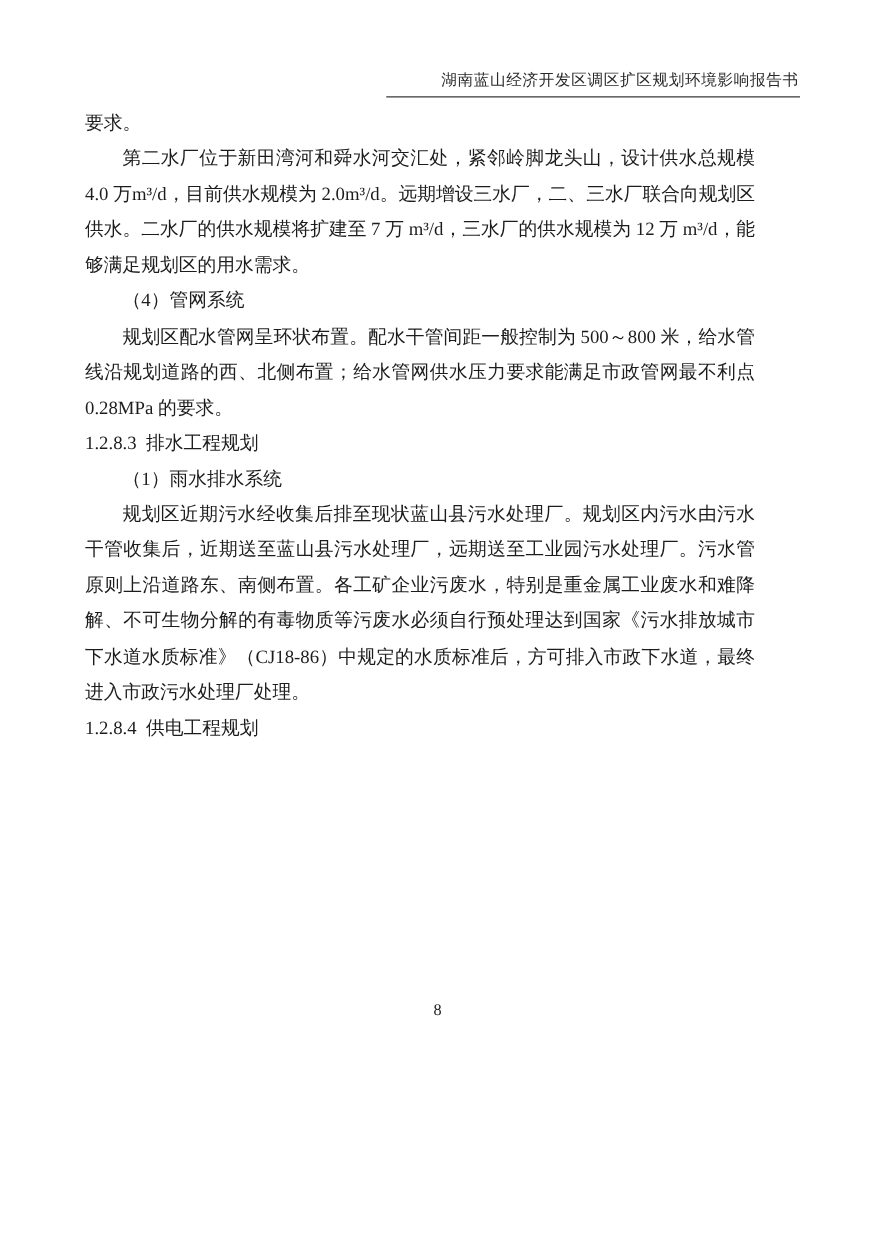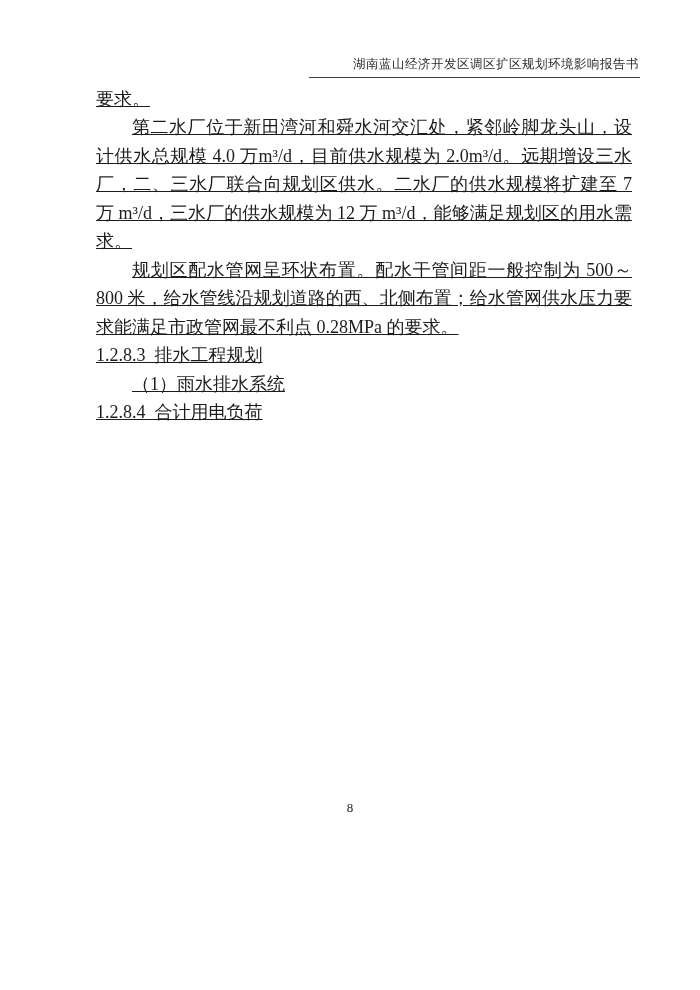--- a/index.html
+++ b/index.html
@@ -23,26 +23,25 @@
     padding: 0 1px 4px 44px;
     border-bottom: 1.5px solid #3a3a3a;
     font-size: 12.5px;
     letter-spacing: 0.5px;
     color: #2a2a2a;
     white-space: nowrap;
   }
   .content {
     position: absolute;
     top: 85px;
-    left: 96px;
+    left: 68px;
     width: 536px;
-    font-size: 18px;
+    font-size: 15px;
     line-height: 28.45px;
     text-align: justify;
-    text-decoration: underline;
   }
   .content p {
     margin: 0;
     padding: 0;
   }
   .cont {
     text-indent: 0;
   }
   .para {
     text-indent: 2em;
@@ -69,23 +68,25 @@
 
 <div class="page">
 
   <div class="header">
     <span>湖南蓝山经济开发区调区扩区规划环境影响报告书</span>
   </div>
 
   <div class="content">
     <p class="cont">要求。</p>
     <p class="para">第二水厂位于新田湾河和舜水河交汇处，紧邻岭脚龙头山，设计供水总规模 4.0 万m³/d，目前供水规模为 2.0m³/d。远期增设三水厂，二、三水厂联合向规划区供水。二水厂的供水规模将扩建至 7 万 m³/d，三水厂的供水规模为 12 万 m³/d，能够满足规划区的用水需求。</p>
+    <p class="sub">（4）管网系统</p>
     <p class="para">规划区配水管网呈环状布置。配水干管间距一般控制为 500～800 米，给水管线沿规划道路的西、北侧布置；给水管网供水压力要求能满足市政管网最不利点 0.28MPa 的要求。</p>
     <p class="heading">1.2.8.3  排水工程规划</p>
     <p class="sub">（1）雨水排水系统</p>
-    <p class="heading">1.2.8.4  合计用电负荷</p>
+    <p class="para">规划区近期污水经收集后排至现状蓝山县污水处理厂。规划区内污水由污水干管收集后，近期送至蓝山县污水处理厂，远期送至工业园污水处理厂。污水管原则上沿道路东、南侧布置。各工矿企业污废水，特别是重金属工业废水和难降解、不可生物分解的有毒物质等污废水必须自行预处理达到国家《污水排放城市下水道水质标准》（CJ18-86）中规定的水质标准后，方可排入市政下水道，最终进入市政污水处理厂处理。</p>
+    <p class="heading">1.2.8.4  供电工程规划</p>
   </div>
 
   <div class="footer">
     <span>8</span>
   </div>
 
 </div>
 
 </body></html>

